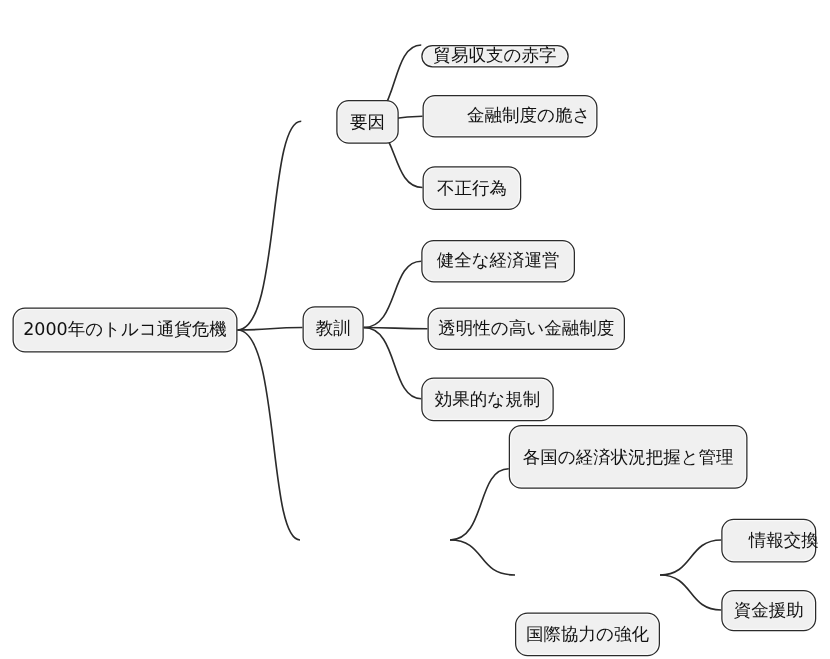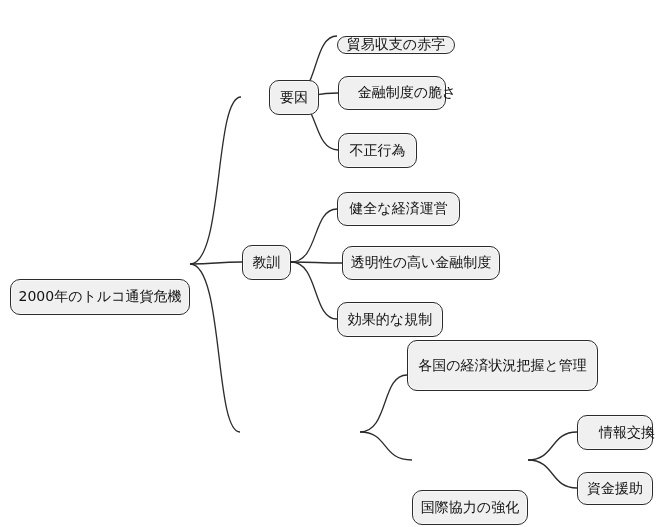--- a/index.html
+++ b/index.html
@@ -55,27 +55,27 @@
     <path d="M 291,97 C 319,97 312,150 338,150"></path>
     <path d="M 291,262 C 319,262 312,209 337,209"></path>
     <path d="M 291,262 C 316,262 316,263 342,263"></path>
     <path d="M 291,262 C 319,262 312,319 337,319"></path>
     <path d="M 360,432 C 389,432 381,375 407,375"></path>
     <path d="M 360,432 C 389,432 381,460 412,460"></path>
     <path d="M 528,460 C 555,460 550,432 577,432"></path>
     <path d="M 528,460 C 555,460 550,488 577,488"></path>
   </svg>
 
-  <div class="node" style="left:10px;  top:246px; width:180px; height:36px;margin-top:33px;">2000年のトルコ通貨危機</div>
+  <div class="node" style="left:10px;  top:246px; width:180px; height:36px;">2000年のトルコ通貨危機</div>
 
   <div class="node" style="left:241px; top:80px;  width:50px;  height:35px;margin-left:28px;">要因</div>
 
   <div class="node" style="left:337px; top:36px;  width:118px; height:18px;">貿易収支の赤字</div>
 
-  <div class="node" style="left:338px; top:76px;  width:108px; height:34px;padding-left:36px;">金融制度の脆さ</div>
+  <div class="node" style="left:338px; top:76px;  width:140px; height:34px;padding-left:36px;">金融制度の脆さ</div>
 
   <div class="node" style="left:338px; top:133px; width:79px;  height:35px;">不正行為</div>
 
   <div class="node" style="left:242px; top:245px; width:49px;  height:35px;">教訓</div>
 
   <div class="node" style="left:337px; top:192px; width:123px; height:34px;">健全な経済運営</div>
 
   <div class="node" style="left:342px; top:246px; width:158px; height:34px;">透明性の高い金融制度</div>
 
   <div class="node" style="left:337px; top:302px; width:106px; height:35px;border-radius:10px;">効果的な規制</div>

